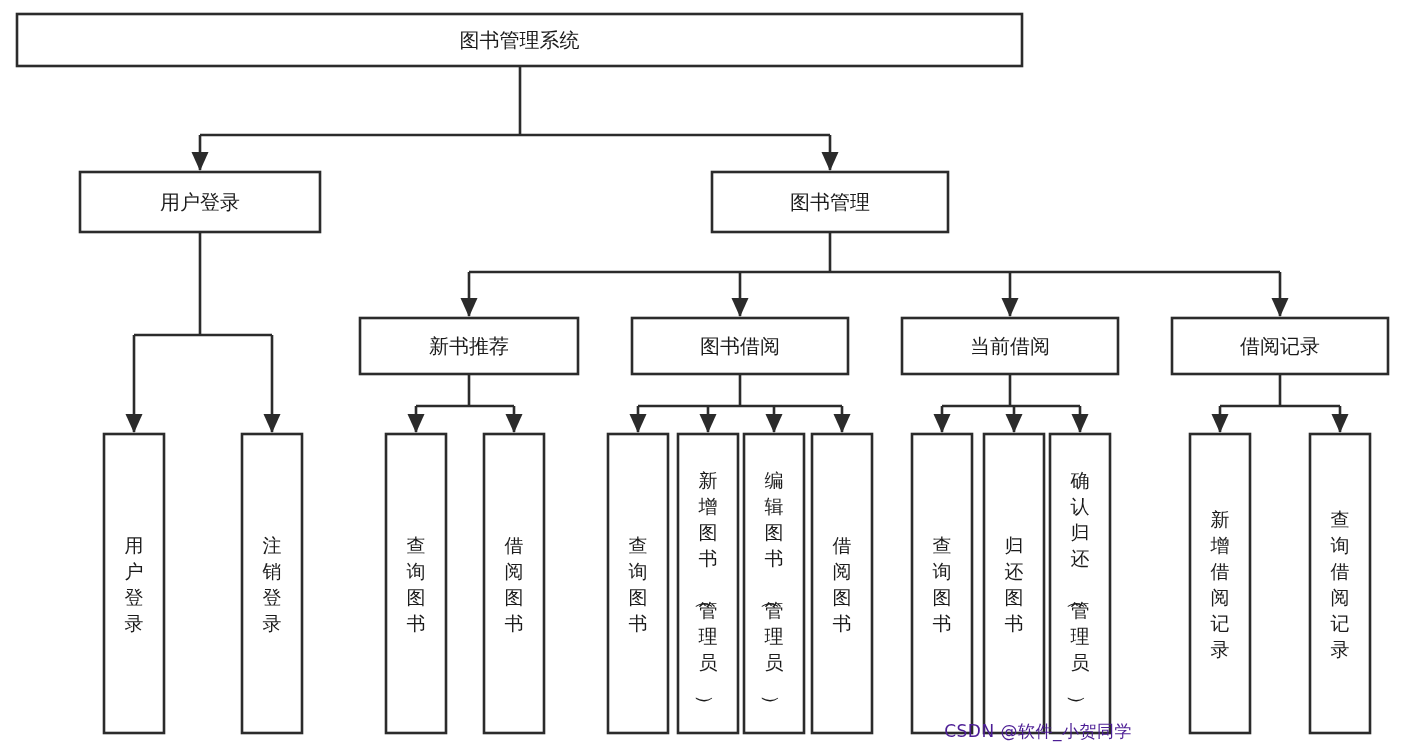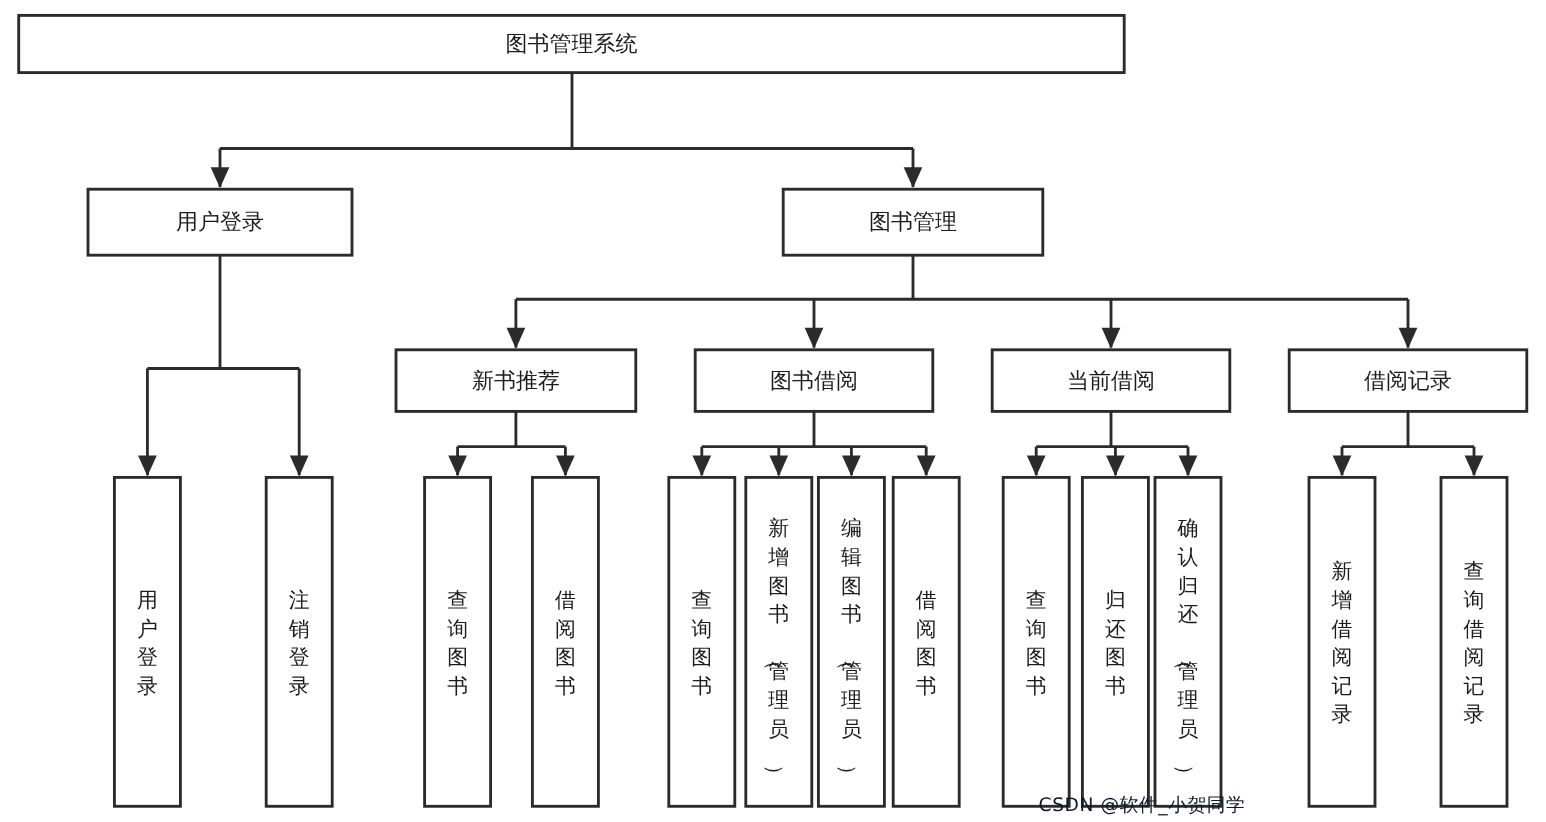--- a/index.html
+++ b/index.html
@@ -53,21 +53,21 @@
   .arrow-head {
     fill: #2b2b2b;
     stroke: none;
   }
   .watermark {
     position: absolute;
     right: 8px;
     bottom: 4px;
     font-family: "DejaVu Sans", "Liberation Sans", sans-serif;
     font-size: 17px;
-    color: #0f172a;
+    color: #4c1d95;
     white-space: nowrap;
     letter-spacing: 0.5px;
     user-select: none;
   }
 </style>
 </head>
 <body>
 
 <div id="diagram-root">
   <svg id="flow-svg" viewBox="0 0 1405 747">

